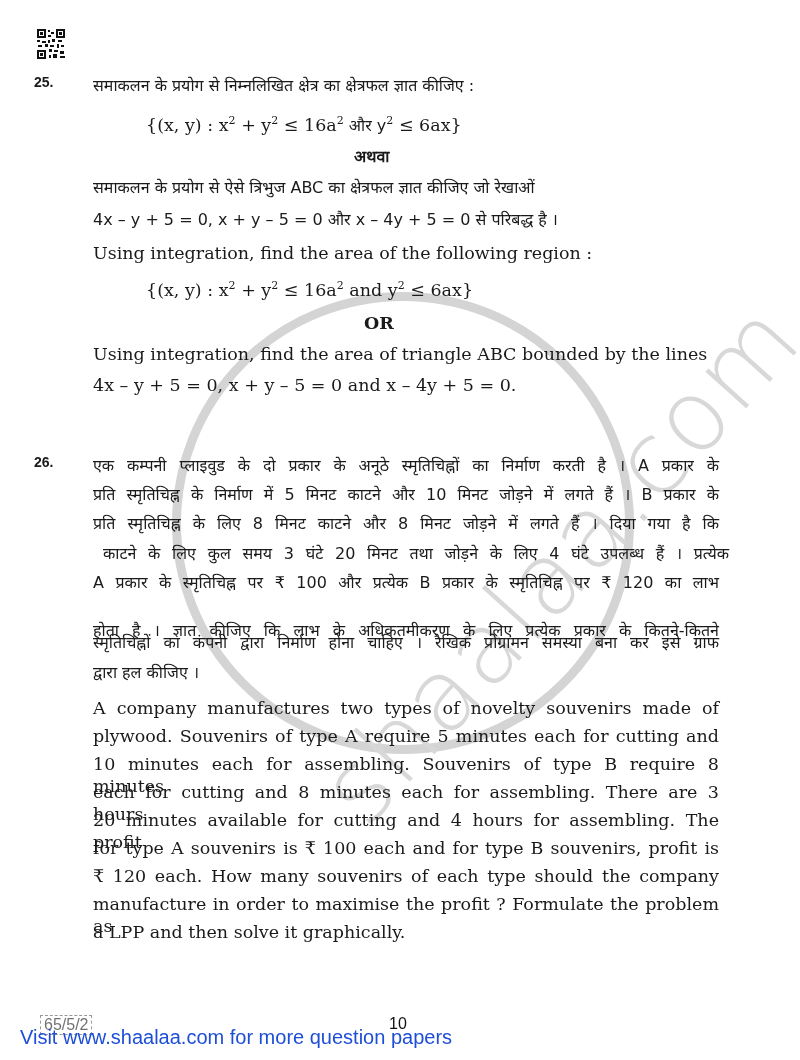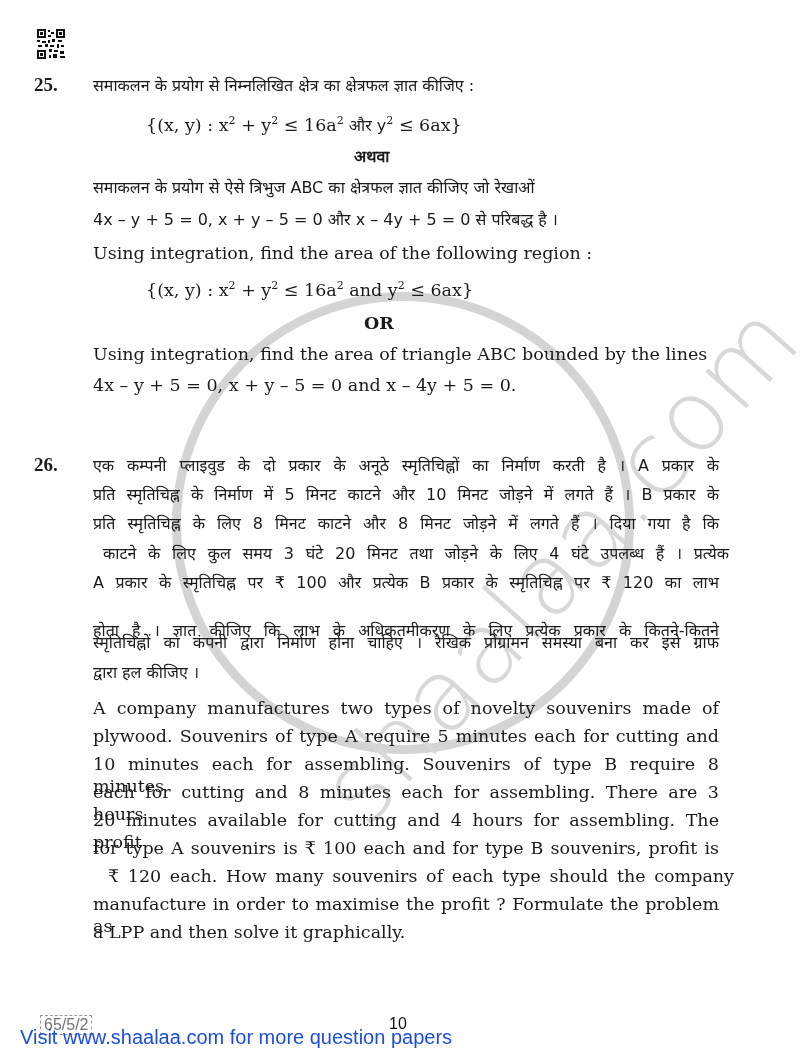--- a/index.html
+++ b/index.html
@@ -25,22 +25,22 @@
     }
 
     
     .qr { position: absolute; left: 36px; top: 28px; width: 30px; height: 32px; z-index: 2; }
 
     .line {
       position: absolute; z-index: 2; white-space: nowrap;
       font-size: 17.5px; line-height: 22px;
     }
     .qnum {
-      position: absolute; z-index: 2; font-weight: bold; font-size: 19px;
-      font-family: Liberation Serif, serif;
+      position: absolute; z-index: 2; font-weight: bold; font-size: 14px;
+      font-family: Liberation Sans, sans-serif;
     }
     .hi { font-family: "DejaVu Sans", "Liberation Sans", sans-serif; font-size: 16px; }
     .center { font-weight: bold; }
     .just { text-align: justify; text-align-last: justify; width: 626px; white-space: normal; }
     sup { font-size: 11px; line-height: 0; vertical-align: 7px; }
 
     
     .code-box {
       position: absolute; left: 40px; top: 1015px; padding: 0 3px;
       border: 1px dashed #999; font-family: "Liberation Sans", sans-serif;
@@ -127,21 +127,21 @@
     <div class="line hi just" style="left:93px; top:620px;">होता है । ज्ञात कीजिए कि लाभ के अधिकतमीकरण के लिए प्रत्येक प्रकार के कितने-कितने</div>
     <div class="line hi just" style="left:93px; top:632px;">स्मृतिचिह्नों का कंपनी द्वारा निर्माण होना चाहिए । रैखिक प्रोग्रामन समस्या बना कर इसे ग्राफ</div>
     <div class="line hi" style="left:93px; top:662px;">द्वारा हल कीजिए ।</div>
 
     <div class="line just" style="left:93px; top:697px;">A company manufactures two types of novelty souvenirs made of</div>
     <div class="line just" style="left:93px; top:725px;">plywood. Souvenirs of type A require 5 minutes each for cutting and</div>
     <div class="line just" style="left:93px; top:753px;">10 minutes each for assembling. Souvenirs of type  B require 8 minutes</div>
     <div class="line just" style="left:93px; top:781px;">each for cutting and 8 minutes each for assembling. There are 3 hours</div>
     <div class="line just" style="left:93px; top:809px;">20 minutes available for cutting and 4 hours for assembling. The profit</div>
     <div class="line just" style="left:93px; top:837px;">for type A souvenirs is ₹ 100 each and for type B souvenirs, profit is</div>
-    <div class="line just" style="left:108px; top:865px;">₹ 120 each. How many souvenirs of each type should the company</div>
+    <div class="line just" style="left:93px; top:865px;">₹ 120 each. How many souvenirs of each type should the company</div>
     <div class="line just" style="left:93px; top:893px;">manufacture in order to maximise the profit ? Formulate the problem as</div>
     <div class="line" style="left:93px; top:921px;">a LPP and then solve it graphically.</div>
   </section>
 
   <div class="code-box">65/5/2</div>
   <div class="page-no">10</div>
   <div class="visit">Visit www.shaalaa.com for more question papers</div>
 
 </div>
 

